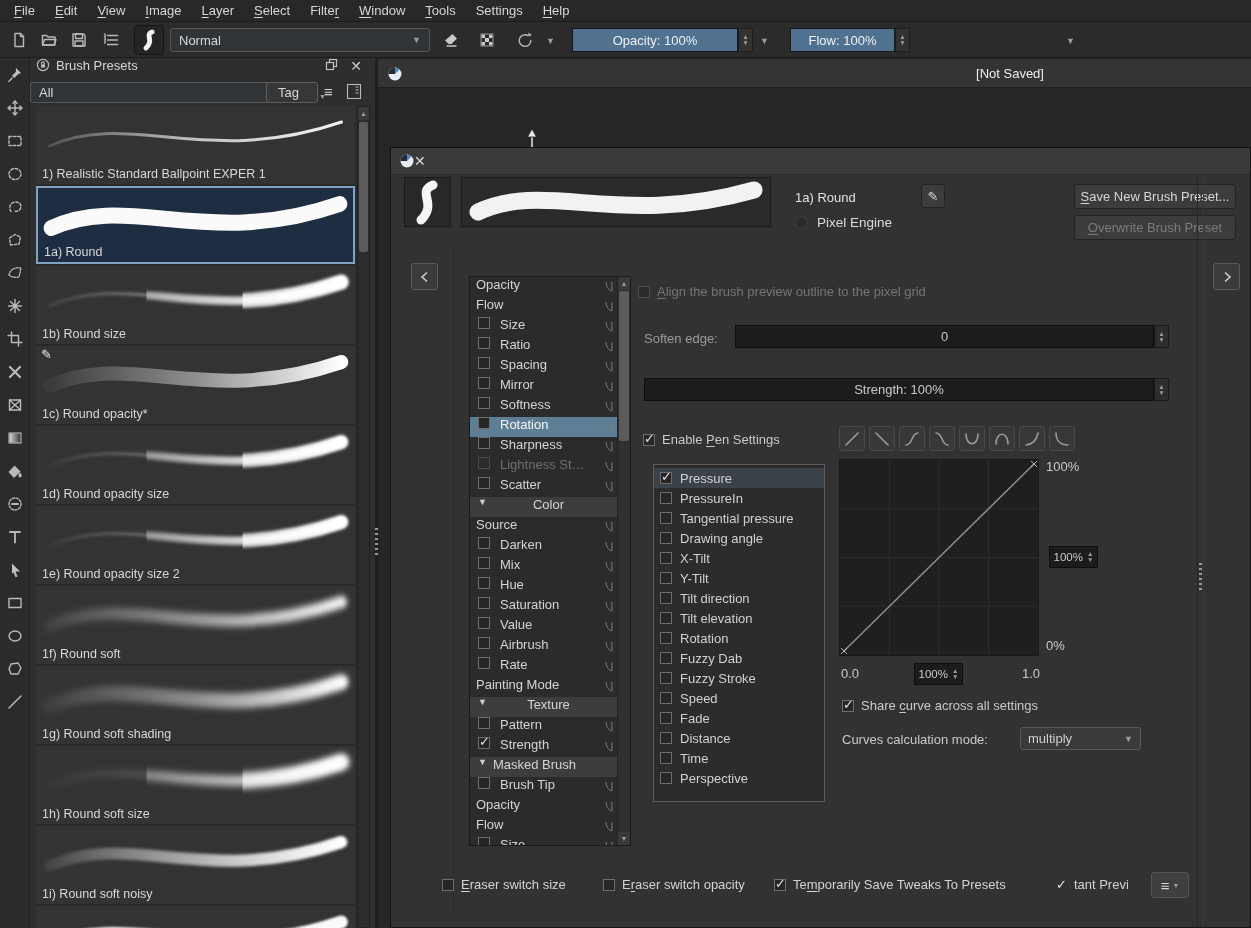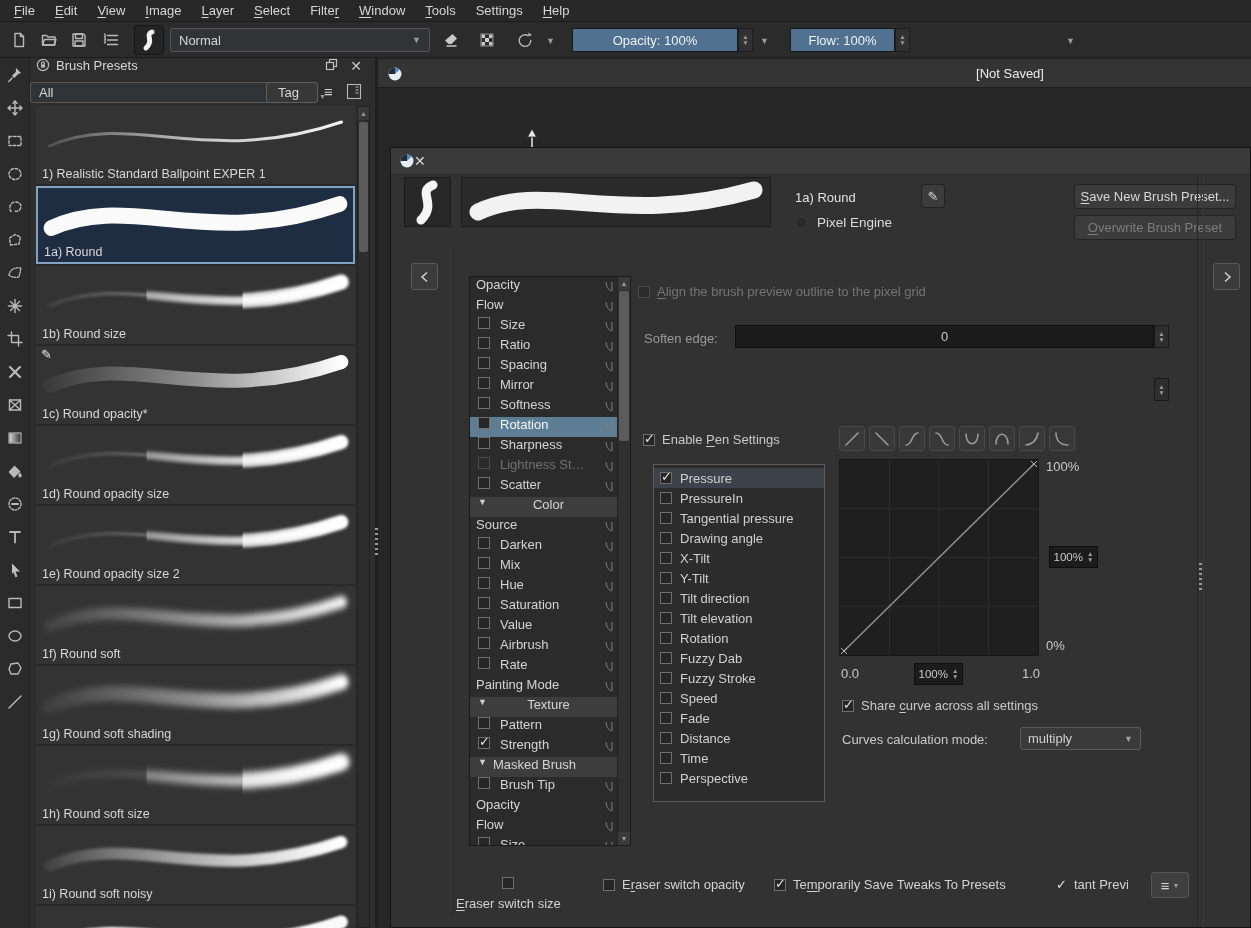--- a/index.html
+++ b/index.html
@@ -866,20 +866,23 @@
     <div class="abs" style="left:253px;top:183px;font-size:13px;color:#9a9a9a">Soften edge:</div>
     <div class="dslider" style="left:344px;top:177px;width:419px;height:23px">
       <span>0</span>
     </div>
     <span class="vsp" style="left:763px;top:177px">
         <span class="sp">
           <i>▲</i>
           <i>▼</i>
         </span>
       </span>
+    <div class="dslider" style="left:253px;top:230px;width:510px;height:23px">
+      <span>Strength: 100%</span>
+    </div>
     <span class="vsp" style="left:763px;top:230px">
         <span class="sp">
           <i>▲</i>
           <i>▼</i>
         </span>
       </span>
 
     <div class="chk" style="left:252px;top:284px">
       <span class="cb on">
           <i>✓</i>
@@ -1030,21 +1033,21 @@
         </span>
       <span>Share <u>c</u>urve across all settings</span>
     </div>
     <div class="abs" style="left:451px;top:584px;font-size:13px;color:#c9c9c9">Curves calculation mode:</div>
     <div class="ddown" style="left:629px;top:579px;width:121px">
       <span>multiply</span>
       <span class="arr">▼</span>
     </div>
 
     <div id="footerchecks">
-        <div class="fitem" style="left: 65px; flex-direction: column;">
+        <div class="fitem" style="left: 51px;">
           <span class="cb"></span>
           <span><u>E</u>raser switch size</span>
         </div>
         <div class="fitem" style="left: 212px;">
           <span class="cb"></span>
           <span>E<u>r</u>aser switch opacity</span>
         </div>
         <div class="fitem" style="left: 383px;">
           <span class="cb on">
             <i>✓</i>

